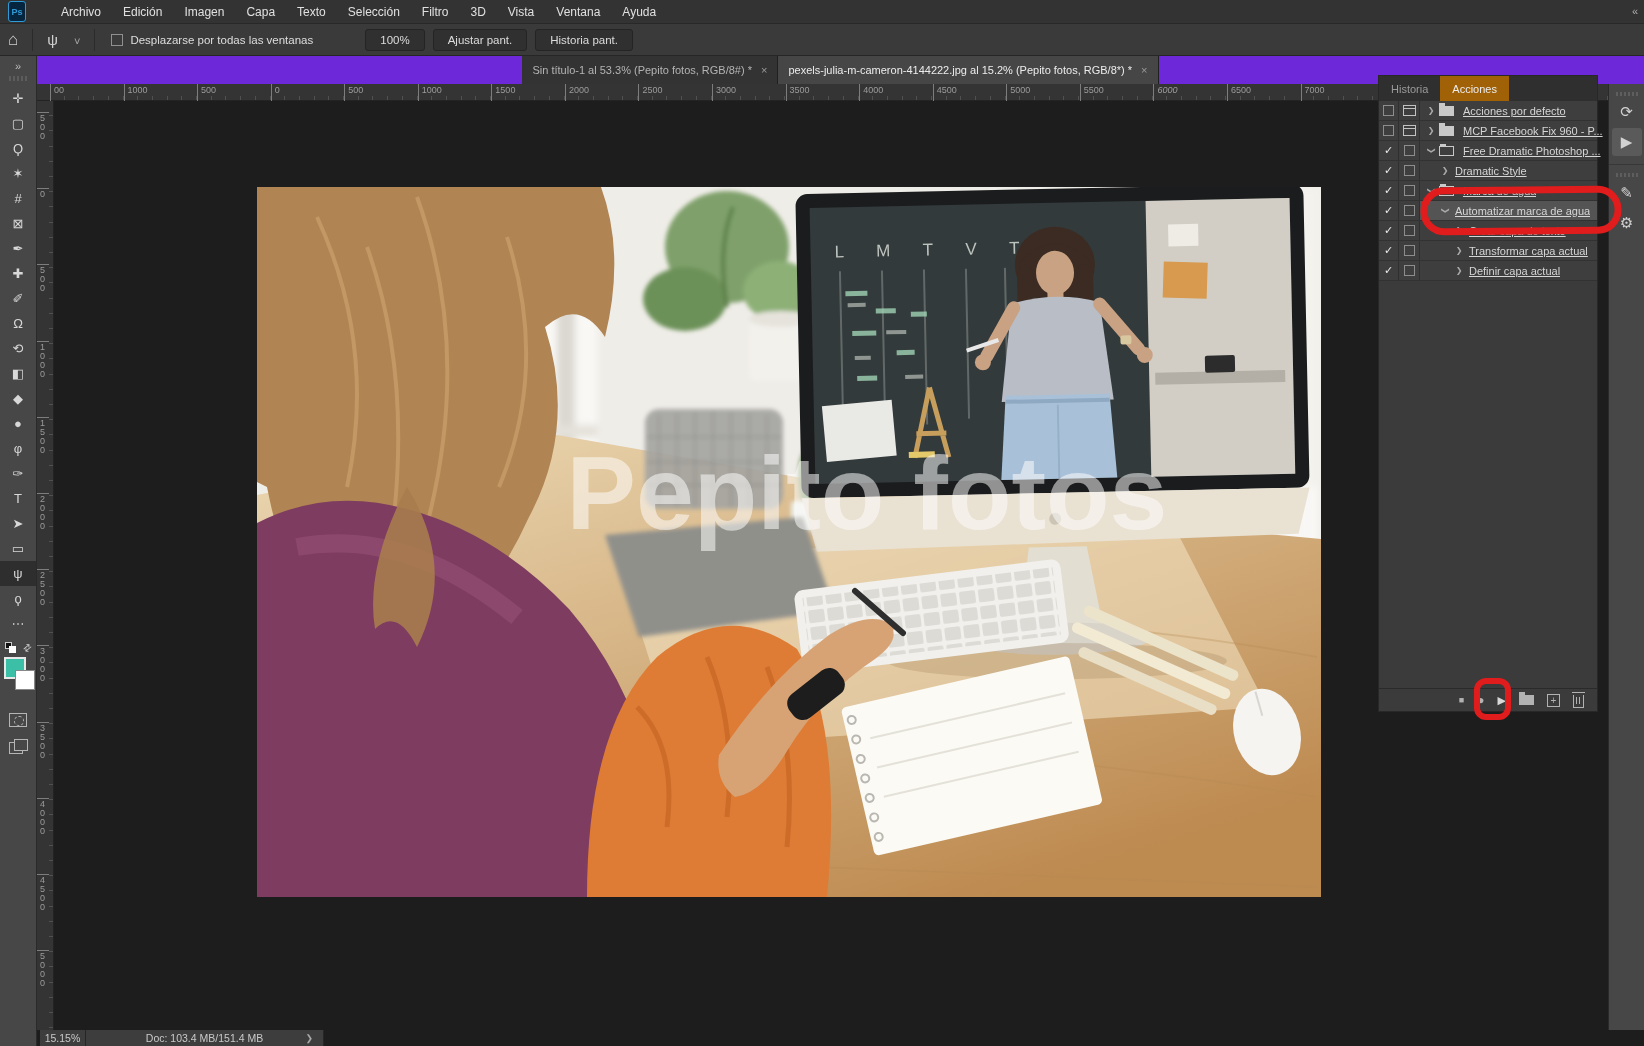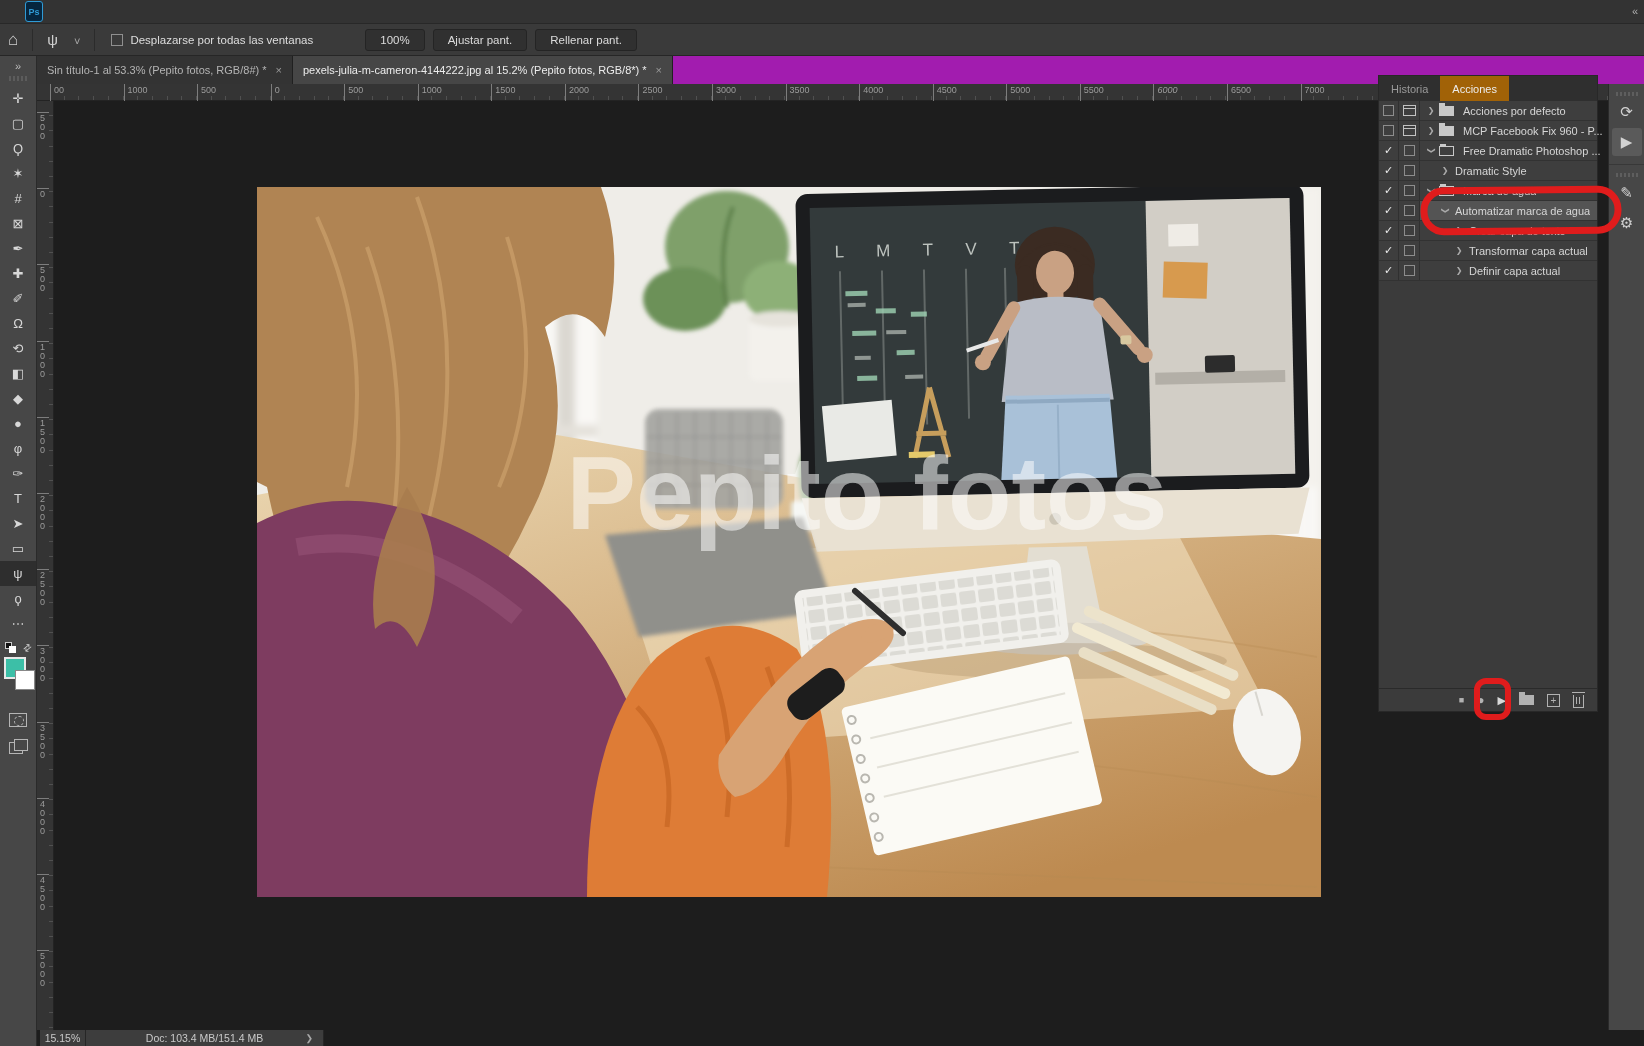--- a/index.html
+++ b/index.html
@@ -1,38 +1,38 @@
 <!DOCTYPE html>
 <html><head>
 <meta charset="utf-8">
 <style>
   *{margin:0;padding:0;box-sizing:border-box;font-family:"Liberation Sans",sans-serif;}
   html,body{background:#111;}
   #app{position:relative;width:1644px;height:1046px;background:#1d1d1d;overflow:hidden;color:#d6d6d6;}
 
   
   #menubar{position:absolute;left:0;top:0;width:100%;height:24px;background:#333;display:flex;align-items:center;border-bottom:1px solid #282828;}
-  #ps-logo{width:18px;height:21px;margin-left:25px;border:1px solid #2f9bd6;border-radius:3px;background:#06263f;color:#2f9bd6;font-size:9px;font-weight:bold;display:flex;align-items:center;justify-content:center;}
+  #ps-logo{width:18px;height:21px;margin-left:8px;border:1px solid #2f9bd6;border-radius:3px;background:#06263f;color:#2f9bd6;font-size:9px;font-weight:bold;display:flex;align-items:center;justify-content:center;}
   #menu-items{display:flex;margin-left:24px;gap:0;}
   .menu-item{font-size:12px;color:#e0e0e0;padding:0 11px;line-height:24px;cursor:default;}
 
   
   #optionsbar{position:absolute;left:0;top:24px;width:100%;height:32px;background:#3a3a3a;border-bottom:1px solid #262626;display:flex;align-items:center;}
   .ob-icon{color:#cfcfcf;font-size:15px;margin:0 8px;}
   .ob-sep{width:1px;height:22px;background:#2b2b2b;margin:0 6px;}
   #home-icon::after{content:"⌂";font-size:17px;}
   #hand-icon::after{content:"ψ";font-size:15px;}
   #hand-chevron::after{content:"˅";font-size:11px;color:#aaa;}
   .ob-check{width:12px;height:12px;border:1px solid #8f8f8f;background:#3a3a3a;margin:0 7px 0 10px;}
   .ob-label{font-size:11.5px;color:#dedede;margin-right:22px;}
   .ob-btn{font-size:11.5px;color:#dcdcdc;background:#303030;border:1px solid #242424;border-radius:3px;padding:4px 14px;margin-right:8px;}
   #zoom100-btn{margin-left:30px;}
 
   
-  #tabbar{position:absolute;left:37px;top:56px;right:0;height:28px;background:#a21caf;display:flex;align-items:stretch;}
+  #tabbar{position:absolute;left:37px;top:56px;right:0;height:28px;background:#6d28d9;display:flex;align-items:stretch;justify-content:center;}
   .tab{display:flex;align-items:center;background:#333;color:#b4b4b4;font-size:11px;padding:0 10px;border-right:1px solid #202020;max-width:420px;white-space:nowrap;}
   .tab.active{background:#464646;color:#ececec;}
   .tab .close{margin-left:9px;color:#9a9a9a;font-size:11px;}
   .tab .close::after{content:"×";}
   #collapse-panels{position:absolute;right:6px;top:5px;color:#b0b0b0;font-size:11px;}
   #collapse-panels::after{content:"«";}
 
   
   #toolbar{position:absolute;left:0;top:56px;width:37px;bottom:0;background:#474747;border-right:1px solid #2a2a2a;}
   #toolbar-header{height:30px;text-align:center;}
@@ -90,21 +90,21 @@
   .dlg{width:13px;height:11px;border:1px solid #c2c2c2;position:relative;}
   .dlg::after{content:"";position:absolute;left:0;top:2px;width:100%;height:1px;background:#c2c2c2;}
   .rcontent{flex:1;height:100%;display:flex;align-items:center;padding-left:5px;}
   .arow.selected .rcontent{background:#545454;}
   .arr{color:#ababab;font-size:8px;width:12px;flex:none;display:inline-block;text-align:center;}
   .arr::after{content:"❯";display:inline-block;}
   .arr.down::after{transform:rotate(90deg);display:inline-block;}
   .folder{width:15px;height:10px;background:#c9c9c9;position:relative;margin:0 5px 0 2px;flex:none;}
   .folder::before{content:"";position:absolute;left:0;top:-3px;width:6px;height:3px;background:#c9c9c9;}
   .folder.open{background:#3e3e3e;border:1px solid #c9c9c9;}
-  .rlabel{margin-left:4px;white-space:nowrap;overflow:hidden;}
+  .rlabel{margin-left:4px;white-space:nowrap;overflow:hidden;text-decoration:underline;}
   #panel-fill{flex:1;background:#3b3b3b;}
   #panel-footer{height:23px;border-top:1px solid #2a2a2a;display:flex;align-items:center;justify-content:flex-end;gap:13px;padding-right:13px;flex:none;}
   .ficon{color:#b2b2b2;display:flex;align-items:center;justify-content:center;}
   .f-stop::after{content:"■";font-size:9px;}
   .f-record::after{content:"●";font-size:12px;}
   .f-play::after{content:"▶";font-size:11px;color:#d8d8d8;}
   .f-folder{width:15px;height:10px;background:#b2b2b2;position:relative;}
   .f-folder::before{content:"";position:absolute;left:0;top:-3px;width:6px;height:3px;background:#b2b2b2;}
   .f-new{width:13px;height:13px;border:1px solid #b2b2b2;font-size:10px;color:#b2b2b2;}
   .f-new::after{content:"+";}
@@ -122,33 +122,47 @@
   
   #annot{position:absolute;left:0;top:0;pointer-events:none;}
 </style>
 </head>
 <body>
 
 <div id="app">
 
   <div id="menubar">
     <div id="ps-logo">Ps</div>
+    <div id="menu-items">
+
+    <span class="menu-item">Archivo</span>
+        <span class="menu-item">Edición</span>
+        <span class="menu-item">Imagen</span>
+        <span class="menu-item">Capa</span>
+        <span class="menu-item">Texto</span>
+        <span class="menu-item">Selección</span>
+        <span class="menu-item">Filtro</span>
+        <span class="menu-item">3D</span>
+        <span class="menu-item">Vista</span>
+        <span class="menu-item">Ventana</span>
+        <span class="menu-item">Ayuda</span>
+      </div>
   </div>
 
   <div id="optionsbar">
     <span class="ob-icon" id="home-icon"></span>
     <span class="ob-sep"></span>
     <span class="ob-icon" id="hand-icon"></span>
     <span class="ob-icon" id="hand-chevron"></span>
     <span class="ob-sep"></span>
     <span class="ob-check"></span>
     <span class="ob-label">Desplazarse por todas las ventanas</span>
     <button class="ob-btn" id="zoom100-btn">100%</button>
     <button class="ob-btn">Ajustar pant.</button>
-    <button class="ob-btn">Rellenar pant.</button>
+    <button class="ob-btn">Historia pant.</button>
   </div>
 
   <div id="tabbar">
 
   <div class="tab">
       <span class="title">Sin título-1 al 53.3% (Pepito fotos, RGB/8#) *</span>
       <span class="close"></span>
     </div>
       <div class="tab active">
       <span class="title">pexels-julia-m-cameron-4144222.jpg al 15.2% (Pepito fotos, RGB/8*) *</span>

